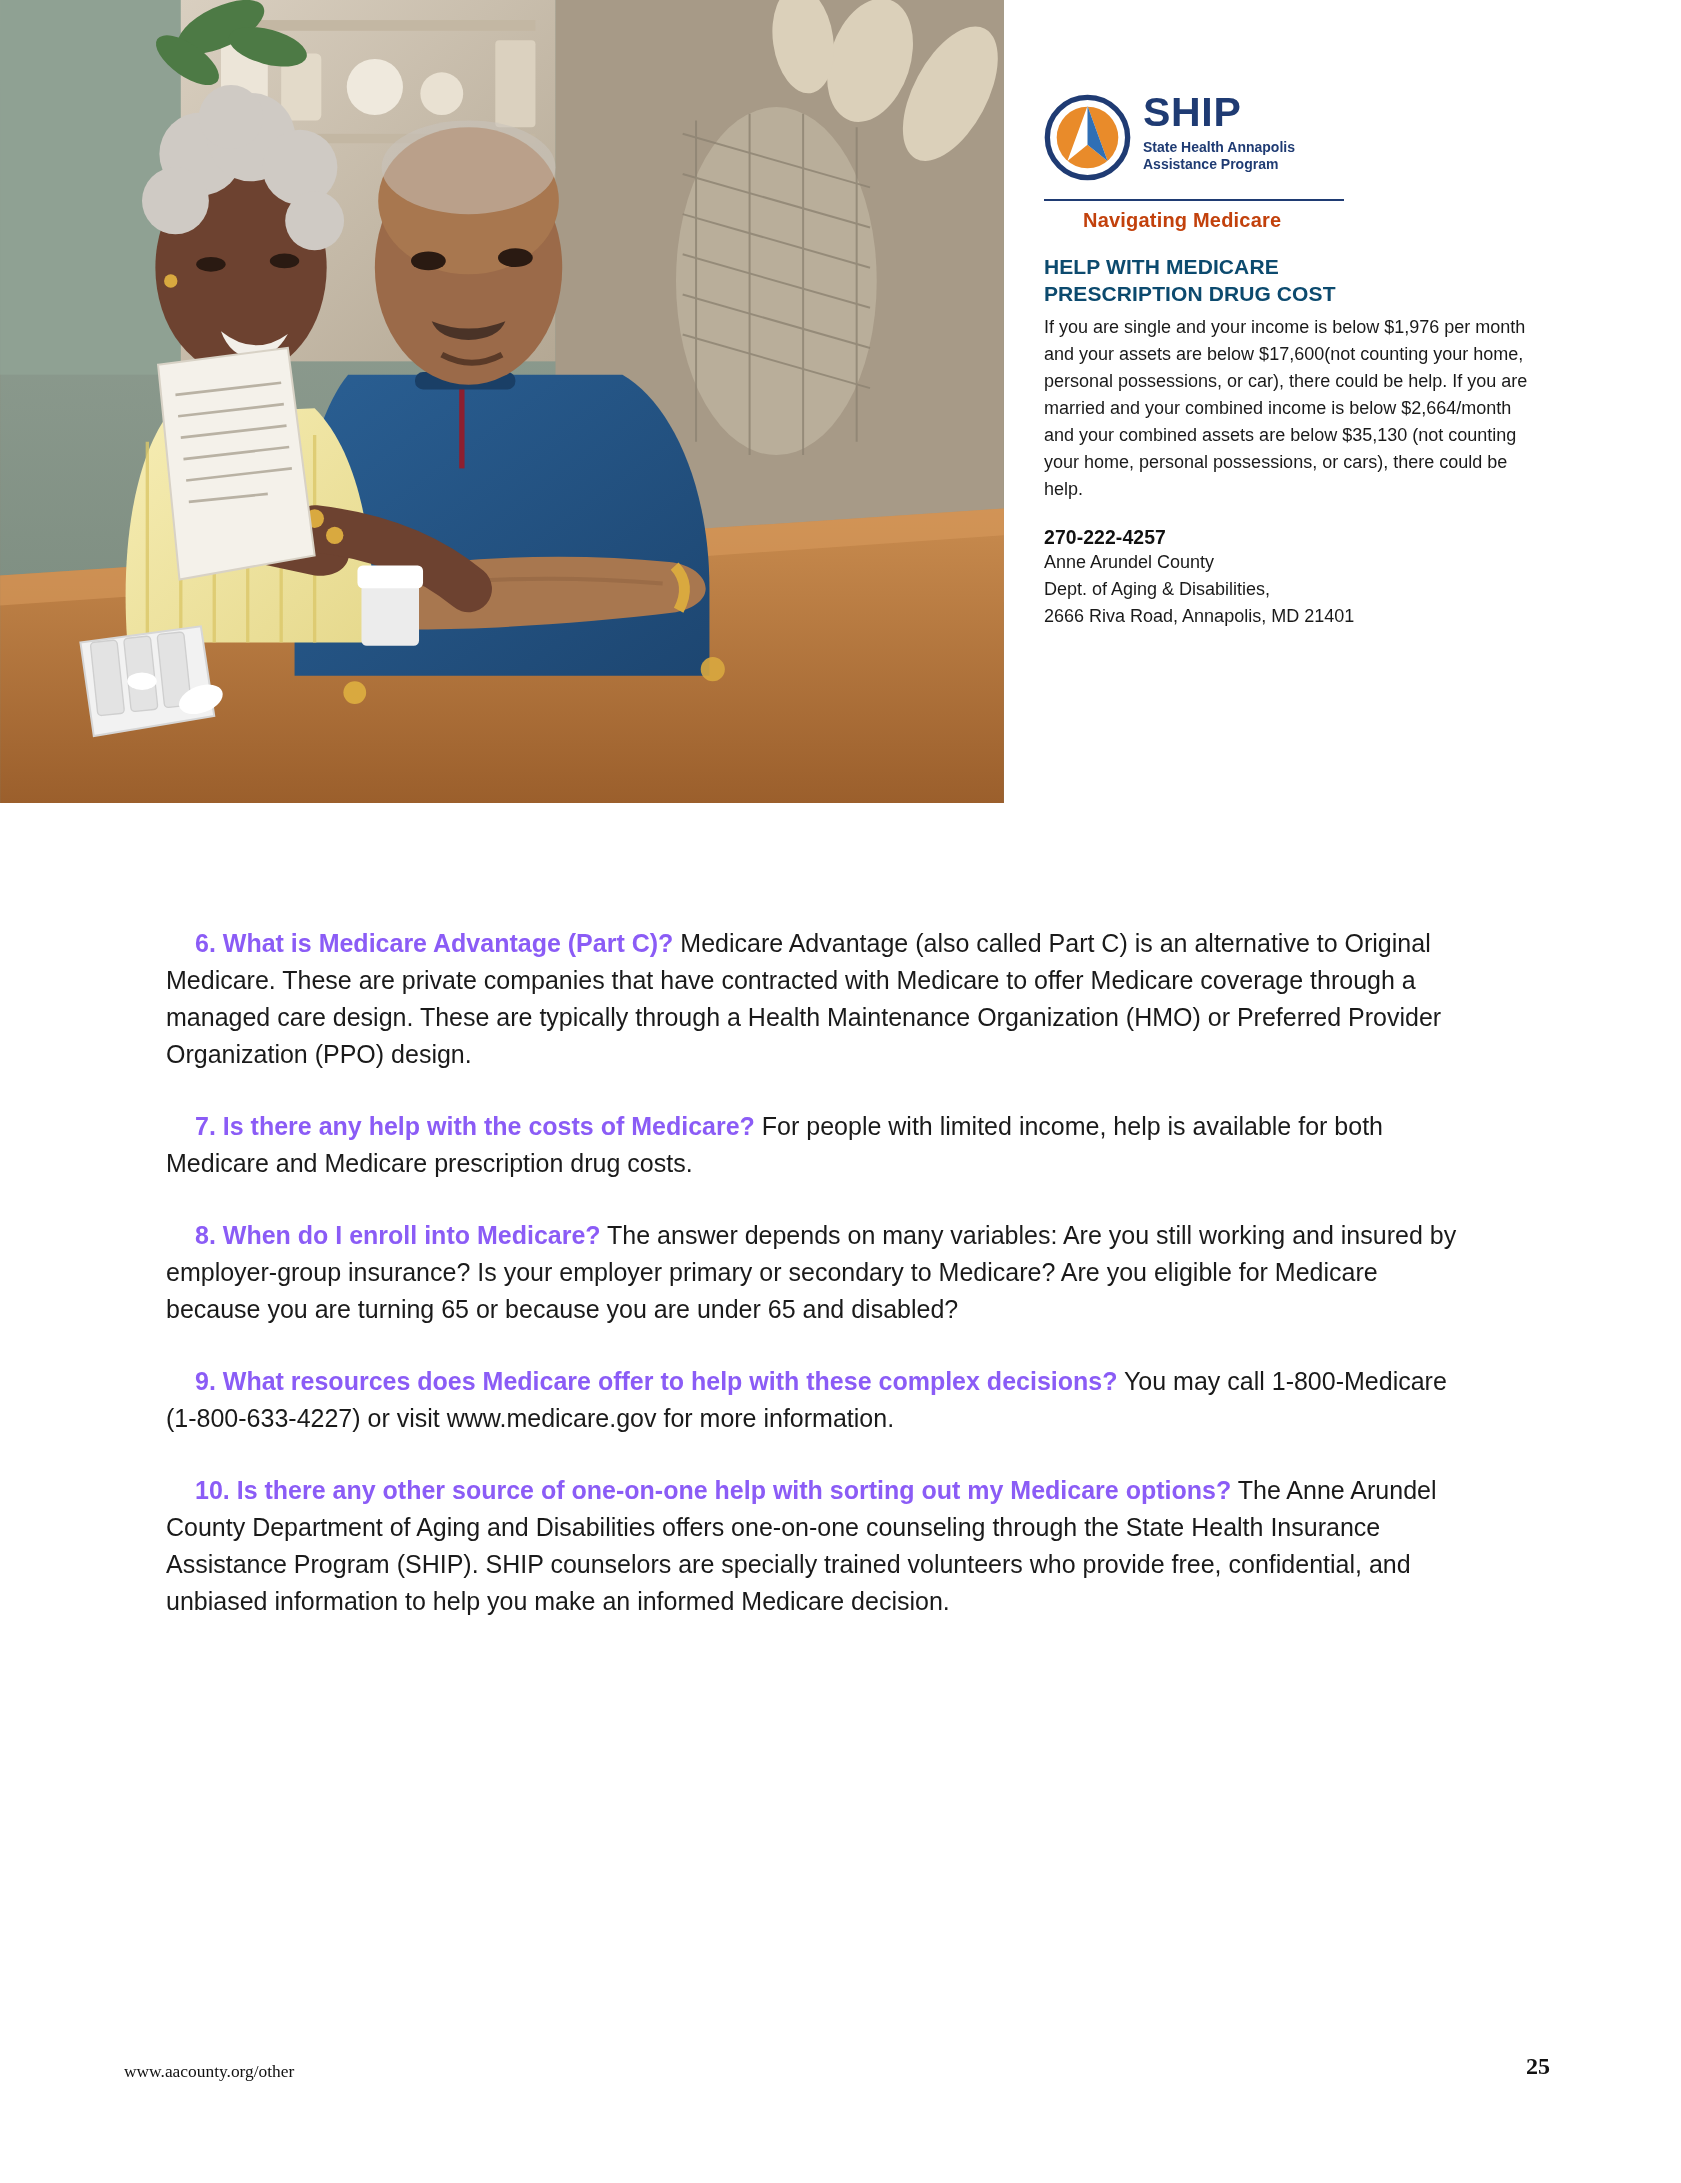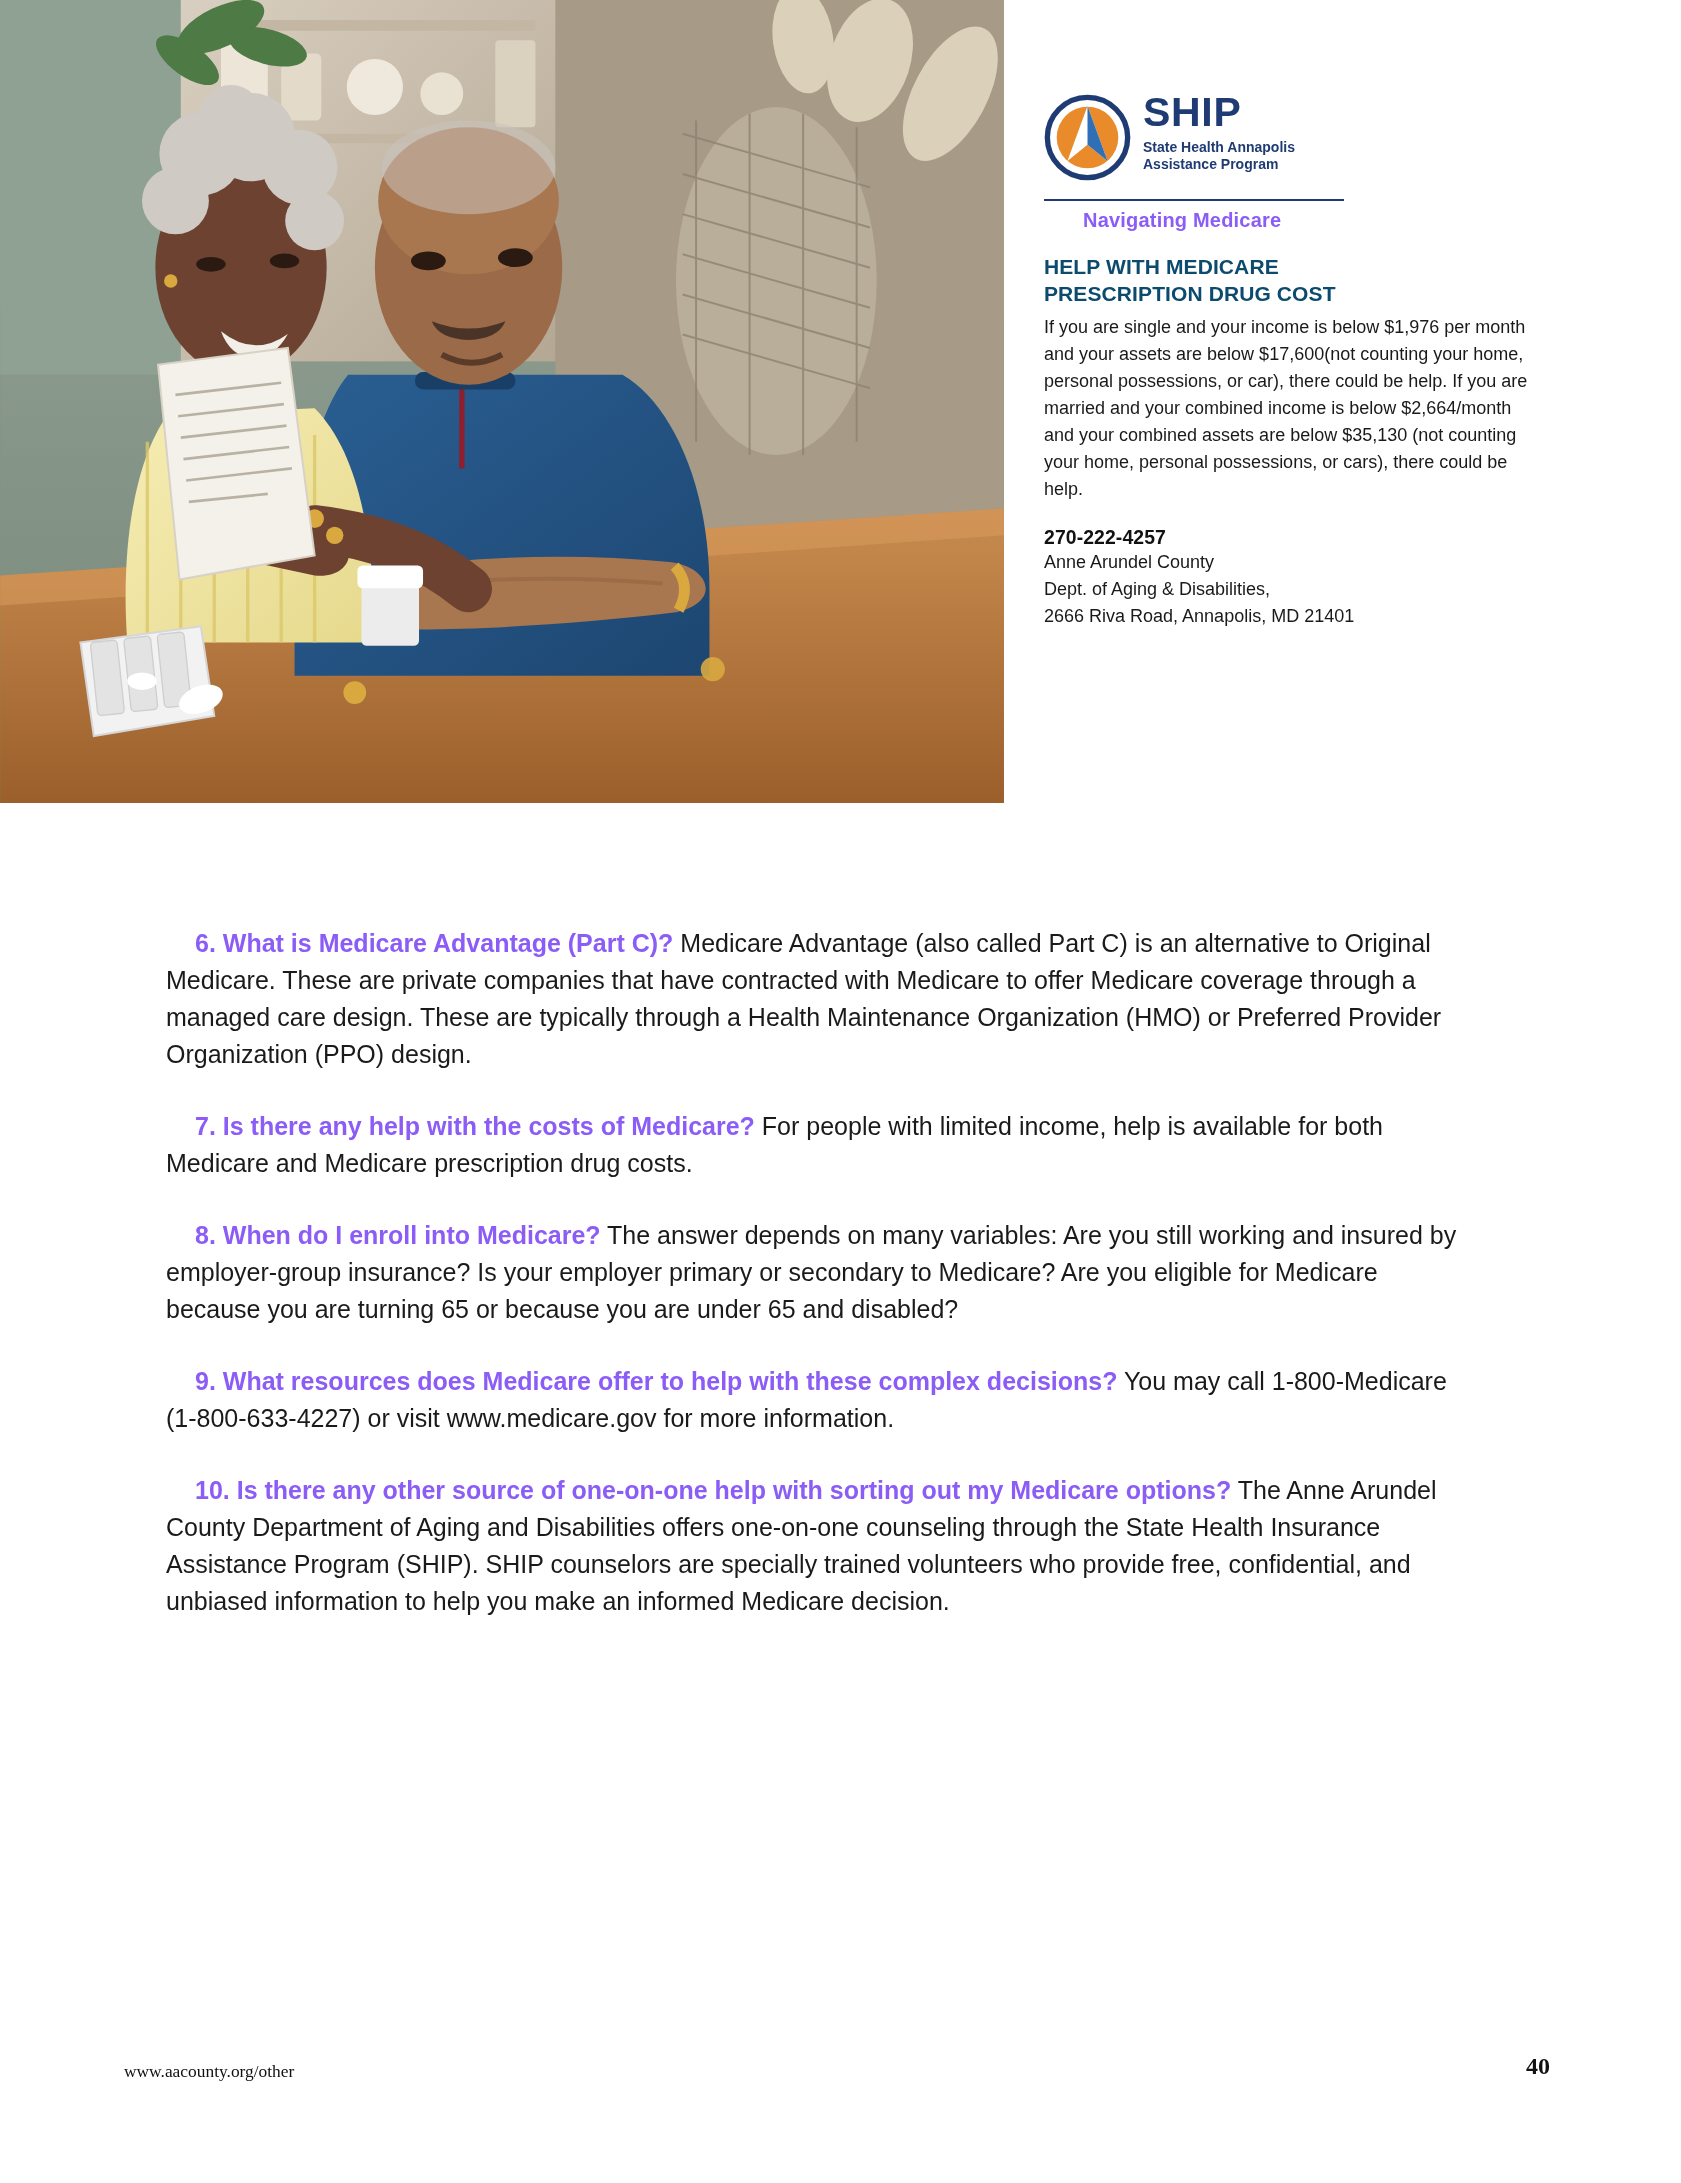--- a/index.html
+++ b/index.html
@@ -85,21 +85,21 @@
     top: 112px;
     width: 300px;
     height: 2px;
     background: #1f3b73;
   }
   .ship-tag {
     position: absolute;
     left: 39px;
     top: 122px;
     font-size: 20px;
-    color: #8b5cf6;
+    color: #c2410c;
     font-weight: bold;
     letter-spacing: 0.2px;
   }
 
   .help-title {
     margin-top: 13.4px;
     font-size: 21px;
     font-weight: bold;
     line-height: 1.25;
     color: #0c4a6e;
@@ -354,14 +354,14 @@
   </p>
   <p class="qa">
     <b>9. What resources does Medicare offer to help with these complex decisions?</b><span> You may call 1-800-Medicare (1-800-633-4227) or visit www.medicare.gov for more information.</span>
   </p>
   <p class="qa">
     <b>10. Is there any other source of one-on-one help with sorting out my Medicare options?</b><span> The Anne Arundel County Department of Aging and Disabilities offers one-on-one counseling through the State Health Insurance Assistance Program (SHIP). SHIP counselors are specially trained volunteers who provide free, confidential, and unbiased information to help you make an informed Medicare decision.</span>
   </p>
 </div>
 
 <div class="footer-url">www.aacounty.org/other</div>
-<div class="footer-page">40</div>
+<div class="footer-page">25</div>
 
 
 </body></html>

